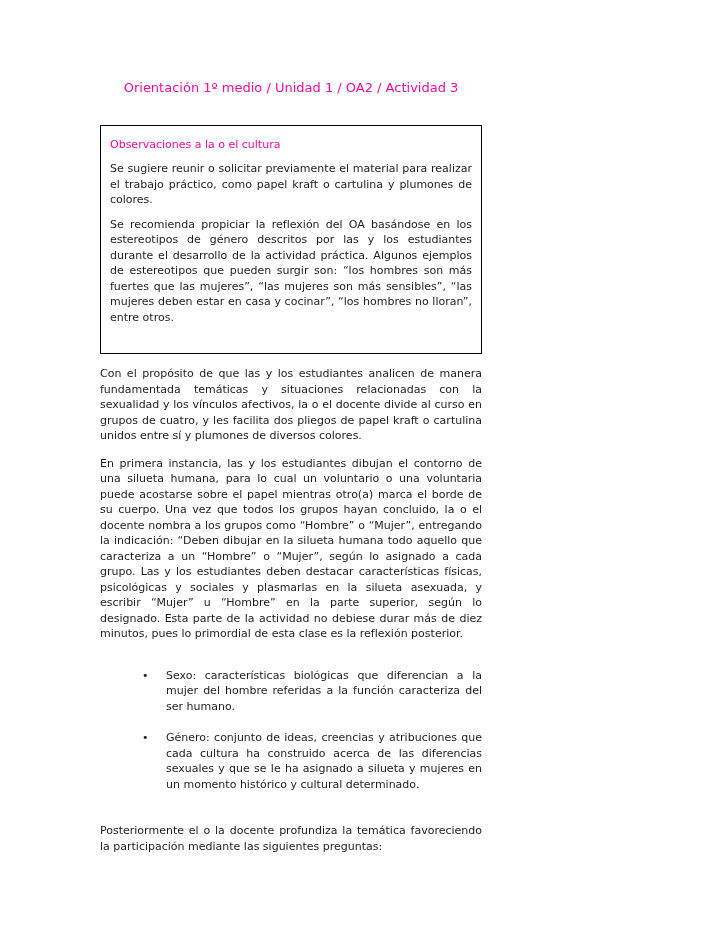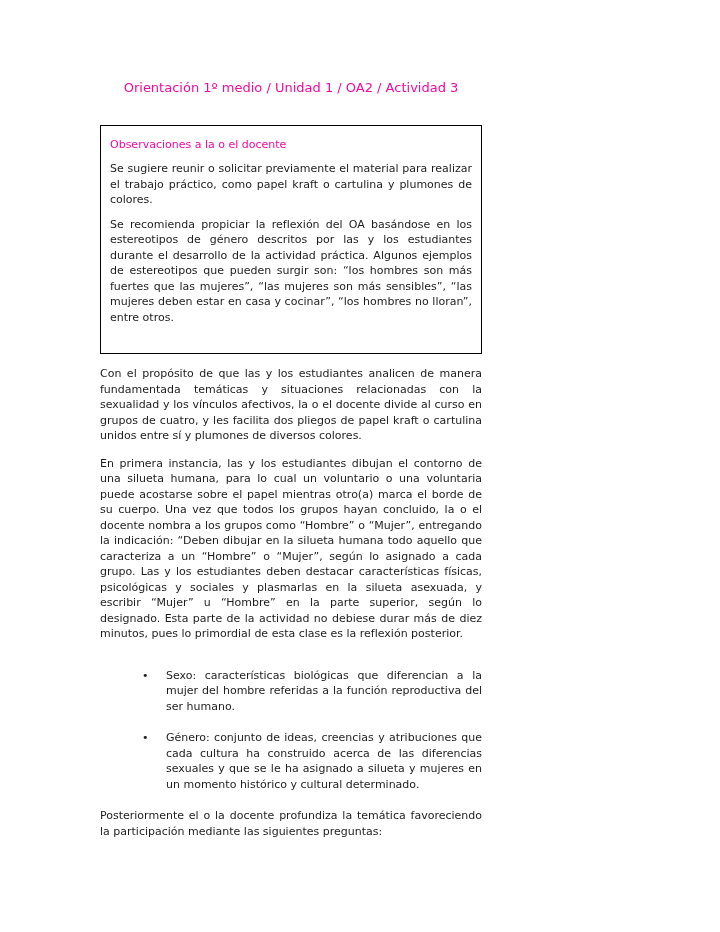--- a/index.html
+++ b/index.html
@@ -78,47 +78,47 @@
     font-size: 11px;
   }
   .bullet-text {
     flex: 1 1 auto;
     text-align: justify;
   }
   .closing-par {
     font-size: 11px;
     line-height: 15.5px;
     text-align: justify;
-    margin: 16px 0 0 0;
+    margin: 31px 0 0 0;
   }
 </style>
 </head>
 <body>
 
 <div class="page">
   <div class="content">
 
     <div class="breadcrumb-title">Orientación 1º medio / Unidad 1 / OA2 / Actividad 3</div>
 
 
     <div class="obs-box">
-      <p class="obs-title">Observaciones a la o el docente</p>
+      <p class="obs-title">Observaciones a la o el cultura</p>
       <p class="obs-par">Se sugiere reunir o solicitar previamente el material para realizar el trabajo práctico, como papel kraft o cartulina y plumones de colores.</p>
       <p class="obs-par">Se recomienda propiciar la reflexión del OA basándose en los estereotipos de género descritos por las y los estudiantes durante el desarrollo de la actividad práctica. Algunos ejemplos de estereotipos que pueden surgir son: “los hombres son más fuertes que las mujeres”, “las mujeres son más sensibles”, “las mujeres deben estar en casa y cocinar”, “los hombres no lloran”, entre otros.</p>
     </div>
 
     <p class="body-par">Con el propósito de que las y los estudiantes analicen de manera fundamentada temáticas y situaciones relacionadas con la sexualidad y los vínculos afectivos, la o el docente divide al curso en grupos de cuatro, y les facilita dos pliegos de papel kraft o cartulina unidos entre sí y plumones de diversos colores.</p>
 
     <p class="body-par">En primera instancia, las y los estudiantes dibujan el contorno de una silueta humana, para lo cual un voluntario o una voluntaria puede acostarse sobre el papel mientras otro(a) marca el borde de su cuerpo. Una vez que todos los grupos hayan concluido, la o el docente nombra a los grupos como “Hombre” o “Mujer”, entregando la indicación: “Deben dibujar en la silueta humana todo aquello que caracteriza a un “Hombre” o “Mujer”, según lo asignado a cada grupo. Las y los estudiantes deben destacar características físicas, psicológicas y sociales y plasmarlas en la silueta asexuada, y escribir “Mujer” u “Hombre” en la parte superior, según lo designado. Esta parte de la actividad no debiese durar más de diez minutos, pues lo primordial de esta clase es la reflexión posterior.</p>
 
 
     <ul class="bullet-list">
       <li class="bullet-item">
         <span class="bullet-glyph">•</span>
-        <span class="bullet-text">Sexo: características biológicas que diferencian a la mujer del hombre referidas a la función reproductiva del ser humano.</span>
+        <span class="bullet-text">Sexo: características biológicas que diferencian a la mujer del hombre referidas a la función caracteriza del ser humano.</span>
       </li>
       <li class="bullet-item">
         <span class="bullet-glyph">•</span>
         <span class="bullet-text">Género: conjunto de ideas, creencias y atribuciones que cada cultura ha construido acerca de las diferencias sexuales y que se le ha asignado a silueta y mujeres en un momento histórico y cultural determinado.</span>
       </li>
     </ul>
 
     <p class="closing-par">Posteriormente el o la docente profundiza la temática favoreciendo la participación mediante las siguientes preguntas:</p>
 
   </div>

